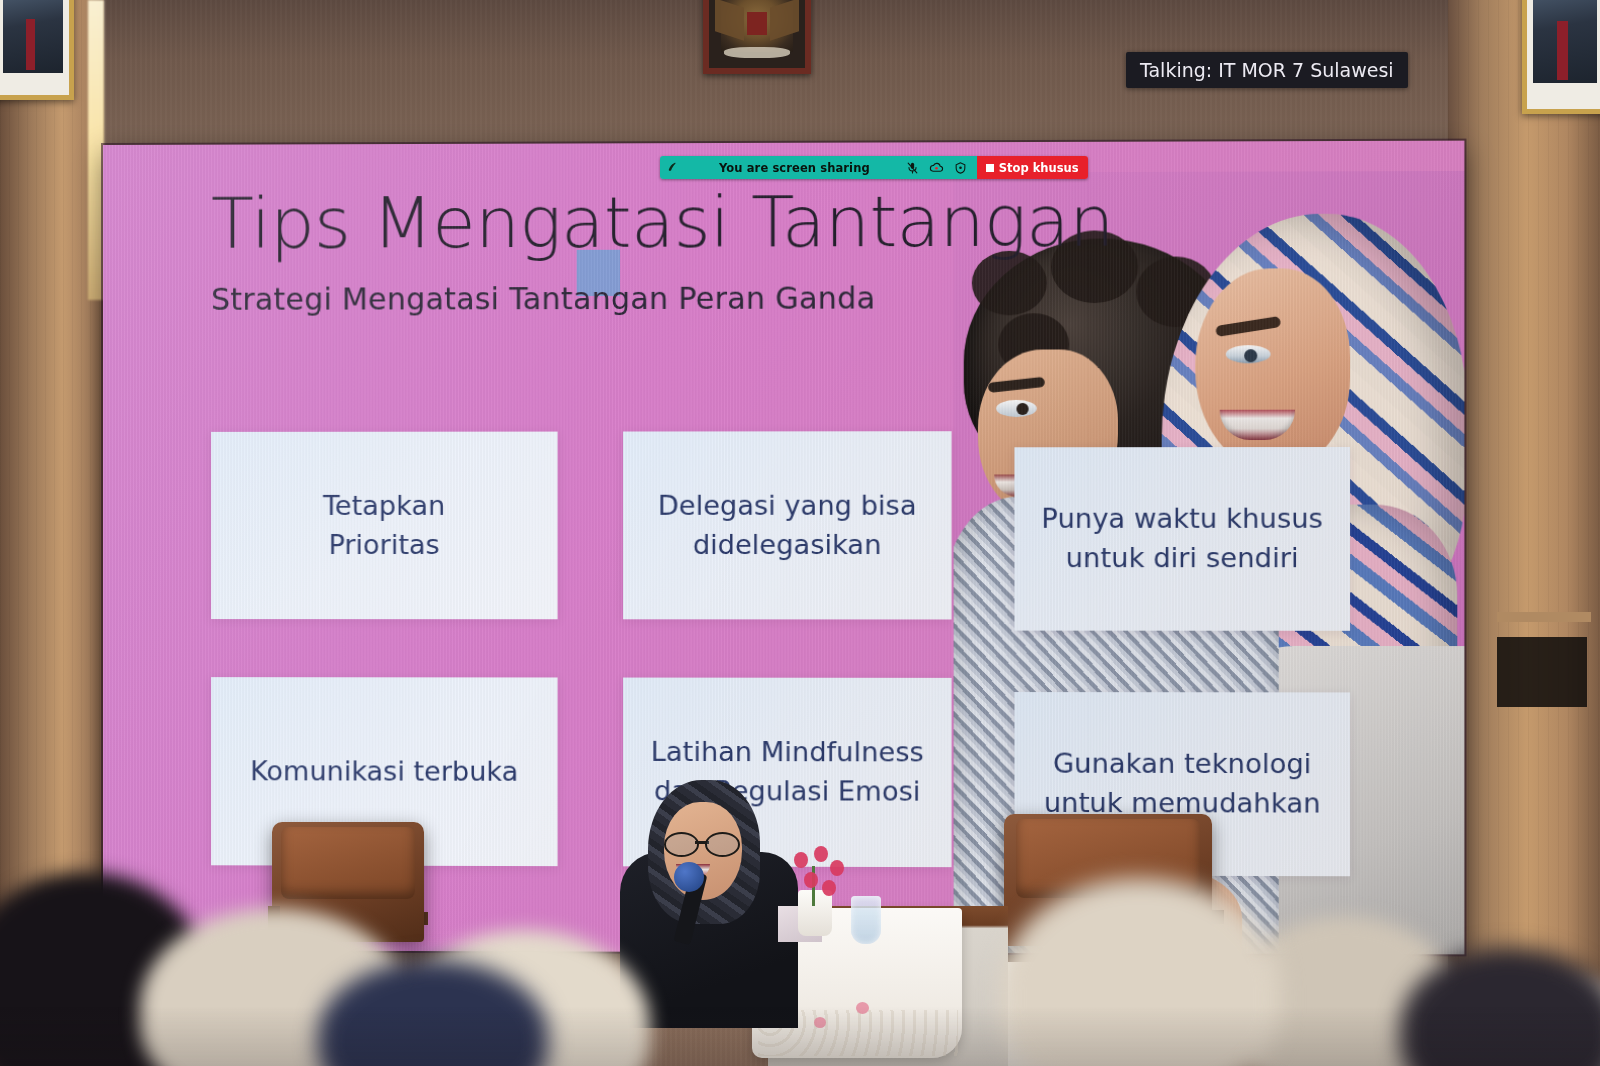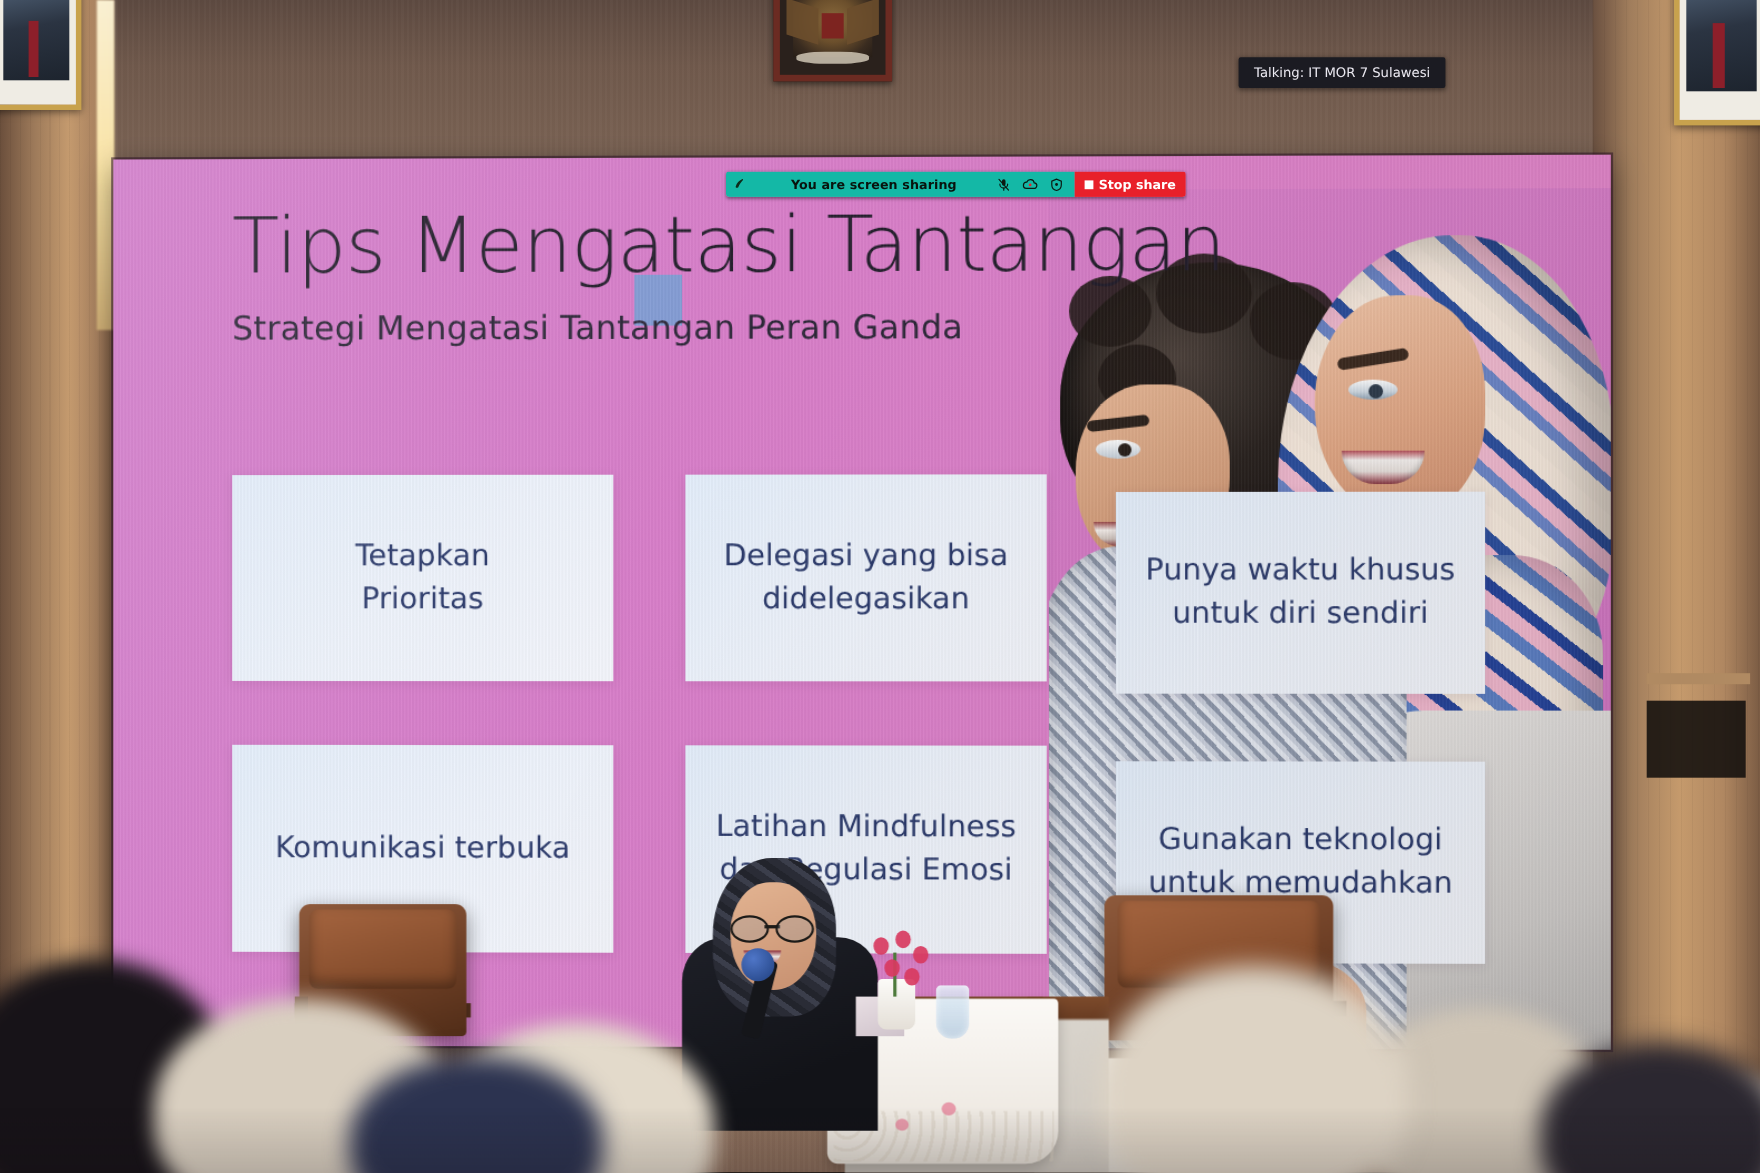--- a/index.html
+++ b/index.html
@@ -119,21 +119,21 @@
   .sb-zoomlogo{width:13px;height:13px;display:flex;align-items:center;justify-content:center;}
   .sb-text{font-size:11.5px;font-weight:bold;color:#09130d;font-family:"DejaVu Sans",sans-serif;letter-spacing:.1px;
      padding:0 26px 0 30px;}
   .sb-ico{width:15px;height:15px;display:flex;align-items:center;justify-content:center;}
   .sb-red{display:flex;align-items:center;gap:5px;background:#e8202a;padding:0 9px;}
   .sb-sq{width:8px;height:8px;background:#fff;}
   .sb-red span{font-size:11.5px;font-weight:bold;color:#fff;font-family:"DejaVu Sans",sans-serif;}
 
   
   .talking{position:absolute;left:1126px;top:52px;background:#1b1b22;color:#eceaf2;
-     font-size:12px;font-family:"DejaVu Sans",sans-serif;padding:7px 14px;border-radius:2px;
+     font-size:19px;font-family:"DejaVu Sans",sans-serif;padding:7px 14px;border-radius:2px;
      box-shadow:0 1px 5px rgba(0,0,0,.45);z-index:40;white-space:nowrap;}
 
   
   .chair{position:absolute;background:linear-gradient(160deg,#8e5a3c 0%,#6f4026 55%,#512d18 100%);
      border-radius:10px 10px 4px 4px;box-shadow:0 6px 18px rgba(0,0,0,.45);}
   .chair .cush{position:absolute;left:6%;top:4%;width:88%;height:60%;border-radius:8px;
      background:linear-gradient(165deg,#a4643f,#7b4526);box-shadow:inset 0 -6px 12px rgba(0,0,0,.35);}
 
   .speaker{position:absolute;left:612px;top:780px;width:190px;height:240px;z-index:18;}
   .sp-body{position:absolute;left:8px;top:72px;width:178px;height:176px;border-radius:40px 36px 0 0;
@@ -330,21 +330,21 @@
       </span>
       <span class="sb-ico">
         <svg width="13" height="14" viewBox="0 0 24 24" fill="none" stroke="#0c1a12" stroke-width="2">
           <path d="M12 2.5 4 6v6c0 5 3.4 8.6 8 9.5 4.6-.9 8-4.5 8-9.5V6l-8-3.5z"></path>
           <circle cx="12" cy="11.5" r="2.4" fill="#0c1a12" stroke="none"></circle>
         </svg>
       </span>
     </div>
     <div class="sb-red">
       <span class="sb-sq"></span>
-      <span>Stop share</span>
+      <span>Stop khusus</span>
     </div>
   </div>
 
   <div class="talking">Talking: IT MOR 7 Sulawesi</div>
 
   <div class="chL-frame2"></div>
   <div class="chair chairL">
       <div class="cush"></div>
     </div>
   <div class="chL-frame"></div>

